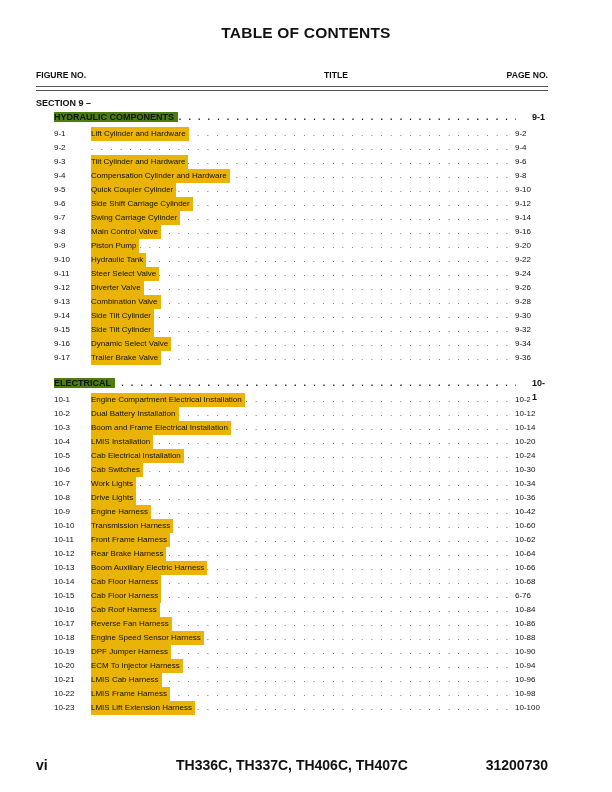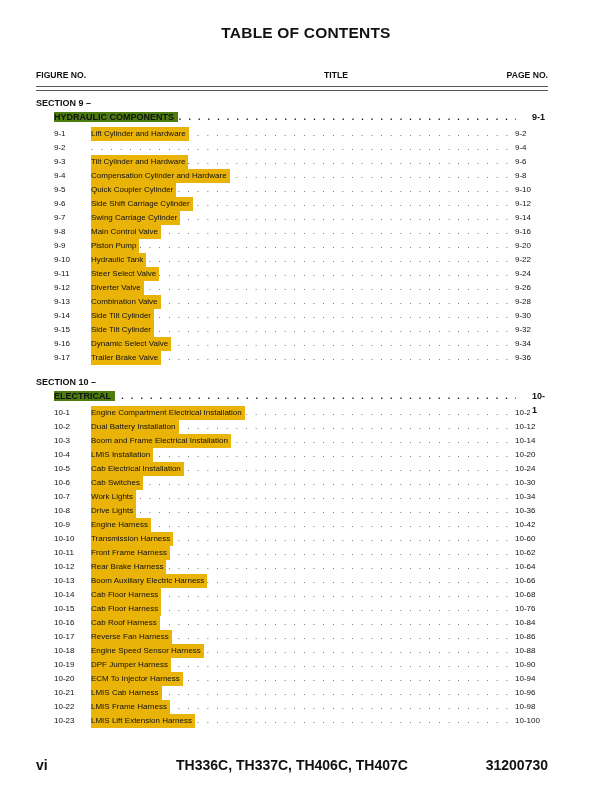--- a/index.html
+++ b/index.html
@@ -166,21 +166,20 @@
       </div>
       <div class="entry">
         <span class="num">9-17</span>
         <span class="leader">. . . . . . . . . . . . . . . . . . . . . . . . . . . . . . . . . . . . . . . . . . . . . . . . . . . . . . . . . . . . . . . . . . . . . . . . . . . . . . . . . . . . . . . . . . . . . . . . . . . . . . . . . . . . . . . . . . . . . . . . . . . . . . . . . . . . . . . . . . . . . . . . . . . . . . . . . . . . . . . . . . . . . . . . . . . . . . . . . . . . . . . . . . . . . . . . . . . . . . . . </span>
         <span class="txt">Trailer Brake Valve</span>
         <span class="pg">9-36</span>
       </div>
     </div>
   </div>
 <div class="section" id="sec1" style="top:376px;">
-    <div class="sec-label">SECTION  10 –</div>
     <div class="sec-head"><span class="leader">. . . . . . . . . . . . . . . . . . . . . . . . . . . . . . . . . . . . . . . . . . . . . . . . . . . . . . . . . . . . . . . . . . . . . . . . . . . . . . . . . . . . . . . . . . . . . . . . . . . . . . . . . . . . . . . . . . . . . . . . . . . . . . . . . . . . . . . . . . . . . . . . . . . . . . . . . . . . . . . . . . . . . . . . . . . . . . . . . . . . . . . . . . . . . . . . . . . . . . . . </span><span class="name">ELECTRICAL</span><span class="pg">10-1</span></div>
     <div class="entries">
       <div class="entry">
         <span class="num">10-1</span>
         <span class="leader">. . . . . . . . . . . . . . . . . . . . . . . . . . . . . . . . . . . . . . . . . . . . . . . . . . . . . . . . . . . . . . . . . . . . . . . . . . . . . . . . . . . . . . . . . . . . . . . . . . . . . . . . . . . . . . . . . . . . . . . . . . . . . . . . . . . . . . . . . . . . . . . . . . . . . . . . . . . . . . . . . . . . . . . . . . . . . . . . . . . . . . . . . . . . . . . . . . . . . . . . </span>
         <span class="txt">Engine Compartment Electrical Installation</span>
         <span class="pg">10-2</span>
       </div>
       <div class="entry">
         <span class="num">10-2</span>
@@ -257,21 +256,21 @@
       <div class="entry">
         <span class="num">10-14</span>
         <span class="leader">. . . . . . . . . . . . . . . . . . . . . . . . . . . . . . . . . . . . . . . . . . . . . . . . . . . . . . . . . . . . . . . . . . . . . . . . . . . . . . . . . . . . . . . . . . . . . . . . . . . . . . . . . . . . . . . . . . . . . . . . . . . . . . . . . . . . . . . . . . . . . . . . . . . . . . . . . . . . . . . . . . . . . . . . . . . . . . . . . . . . . . . . . . . . . . . . . . . . . . . . </span>
         <span class="txt">Cab Floor Harness</span>
         <span class="pg">10-68</span>
       </div>
       <div class="entry">
         <span class="num">10-15</span>
         <span class="leader">. . . . . . . . . . . . . . . . . . . . . . . . . . . . . . . . . . . . . . . . . . . . . . . . . . . . . . . . . . . . . . . . . . . . . . . . . . . . . . . . . . . . . . . . . . . . . . . . . . . . . . . . . . . . . . . . . . . . . . . . . . . . . . . . . . . . . . . . . . . . . . . . . . . . . . . . . . . . . . . . . . . . . . . . . . . . . . . . . . . . . . . . . . . . . . . . . . . . . . . . </span>
         <span class="txt">Cab Floor Harness</span>
-        <span class="pg">10-76</span>
+        <span class="pg">6-76</span>
       </div>
       <div class="entry">
         <span class="num">10-16</span>
         <span class="leader">. . . . . . . . . . . . . . . . . . . . . . . . . . . . . . . . . . . . . . . . . . . . . . . . . . . . . . . . . . . . . . . . . . . . . . . . . . . . . . . . . . . . . . . . . . . . . . . . . . . . . . . . . . . . . . . . . . . . . . . . . . . . . . . . . . . . . . . . . . . . . . . . . . . . . . . . . . . . . . . . . . . . . . . . . . . . . . . . . . . . . . . . . . . . . . . . . . . . . . . . </span>
         <span class="txt">Cab Roof Harness</span>
         <span class="pg">10-84</span>
       </div>
       <div class="entry">
         <span class="num">10-17</span>
         <span class="leader">. . . . . . . . . . . . . . . . . . . . . . . . . . . . . . . . . . . . . . . . . . . . . . . . . . . . . . . . . . . . . . . . . . . . . . . . . . . . . . . . . . . . . . . . . . . . . . . . . . . . . . . . . . . . . . . . . . . . . . . . . . . . . . . . . . . . . . . . . . . . . . . . . . . . . . . . . . . . . . . . . . . . . . . . . . . . . . . . . . . . . . . . . . . . . . . . . . . . . . . . </span>

